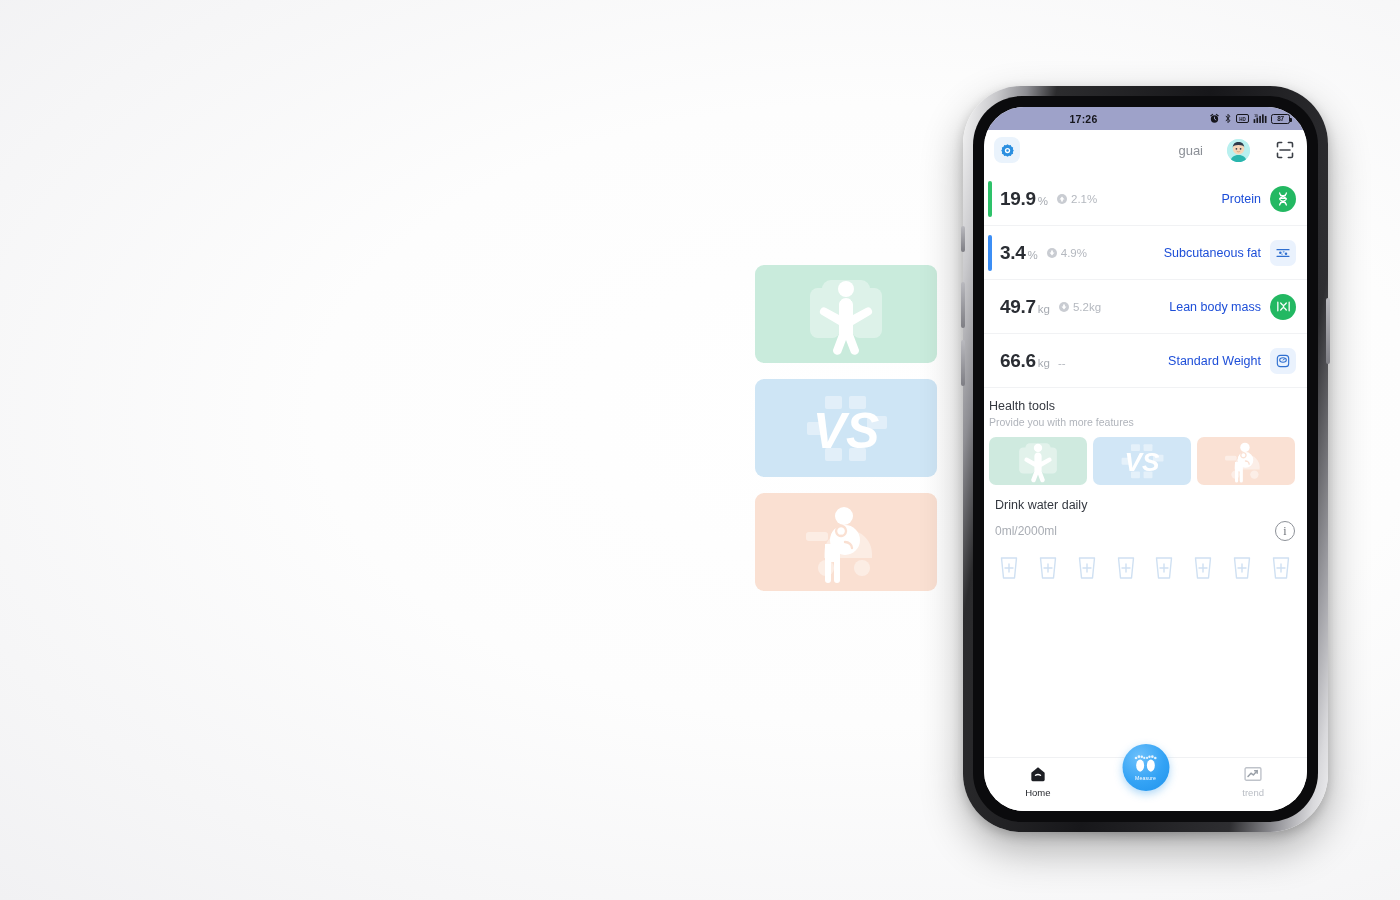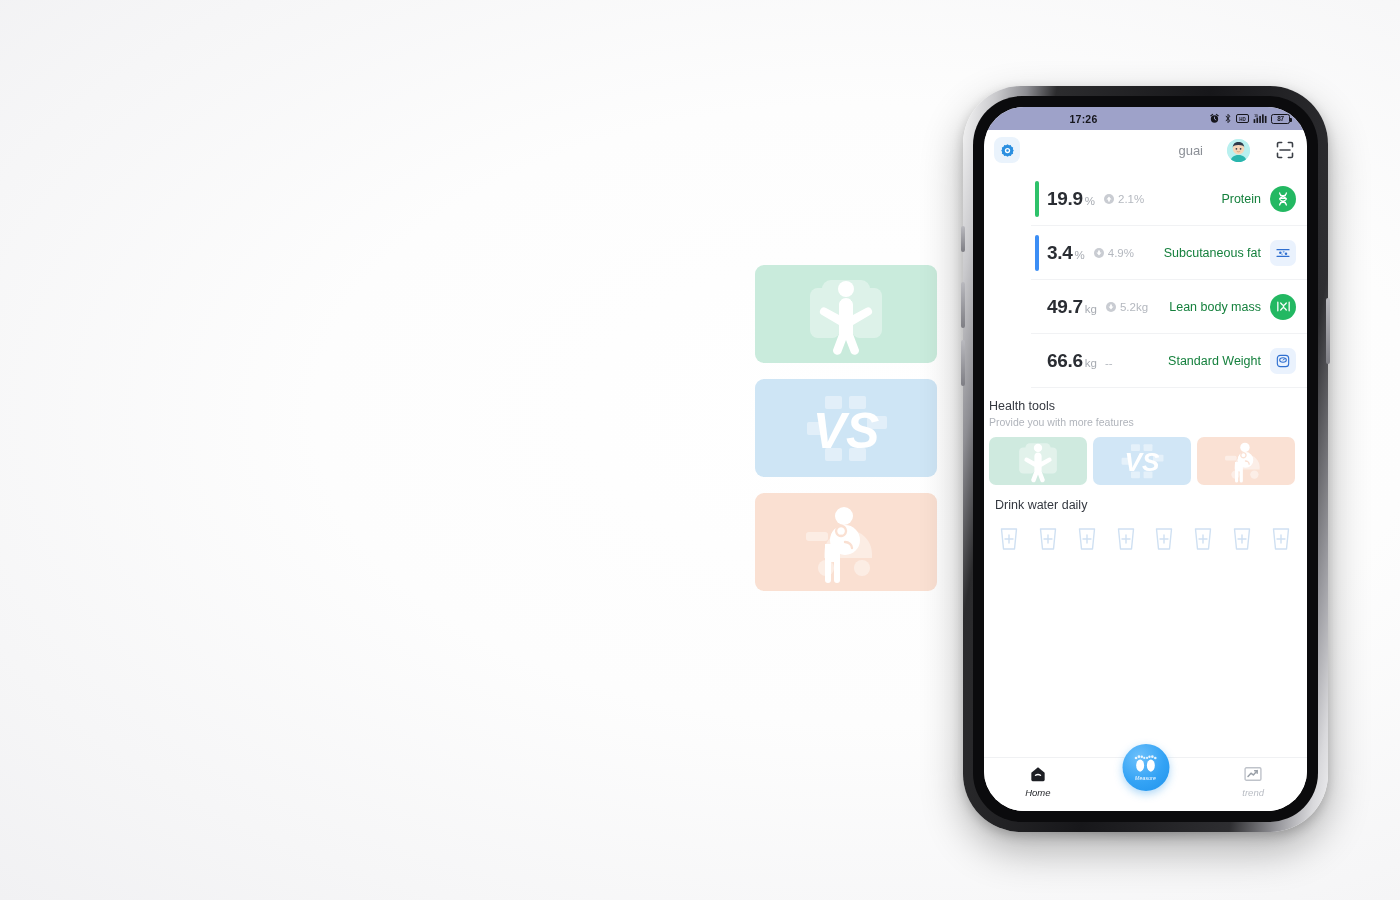--- a/index.html
+++ b/index.html
@@ -109,39 +109,39 @@
   .hdr-right { margin-left: auto; display: flex; align-items: center; gap: 24px; }
   .hdr-user { font-size: 13px; color: #8b8f96; }
   .avatar {
     width: 23px; height: 23px; border-radius: 50%;
     background: #b9f0ef; overflow: hidden; position: relative;
     display: block;
   }
   .scan-btn { width: 21px; height: 21px; display: flex; align-items: center; justify-content: center; }
 
   
-  .metrics { background: #fff; padding-top: 2px; margin-left: 47px; }
+  .metrics { background: #fff; padding-top: 2px; }
   .metric-row {
     position: relative;
     height: 54px;
     display: flex; align-items: center;
     padding: 0 11px 0 16px;
     border-bottom: 1px solid #f1f2f4;
   }
   .metric-bar {
     position: absolute; left: 4px; top: 9px;
     width: 3.6px; height: 36px; border-radius: 2px;
   }
   .metric-left { display: flex; align-items: baseline; gap: 4px; flex: 0 0 auto; }
   .m-value { font-size: 19px; font-weight: bold; color: #2a2d33; letter-spacing: -0.3px; }
   .m-unit  { font-size: 11.5px; color: #a7abb2; font-weight: normal; margin-left: -2px; }
   .m-delta { display: flex; align-items: center; gap: 3px; margin-left: 4px; }
   .m-delta-text { font-size: 11.5px; color: #b4b8bf; }
   .metric-right { margin-left: auto; display: flex; align-items: center; gap: 9px; }
-  .m-label { font-size: 12.5px; color: #15803d; }
+  .m-label { font-size: 12.5px; color: #1d4ed8; }
   .m-icon {
     width: 26px; height: 26px; border-radius: 50%;
     display: flex; align-items: center; justify-content: center; flex: 0 0 26px;
   }
   .m-icon.sq { border-radius: 7px; }
 
   
   .section { background: #fff; padding: 11px 12px 0 5px; }
   .sec-title { font-size: 12.5px; color: #343840; }
   .sec-sub   { font-size: 10.5px; color: #b0b4bb; margin-top: 3px; }
@@ -169,21 +169,21 @@
   .glasses { display: flex; justify-content: space-between; padding: 14px 3px 0 3px; }
   .glass { width: 22px; height: 26px; position: relative; }
 
   
   .spacer { flex: 1 1 auto; background: #fff; }
   .bottom-nav {
     flex: 0 0 54px; height: 54px;
     background: #fff;
     border-top: 1px solid #f0f1f3;
     display: flex; align-items: flex-start; justify-content: space-around;
-    padding-top: 6px; position: relative; font-style: italic;
+    padding-top: 6px; position: relative;
   }
   .nav-item { display: flex; flex-direction: column; align-items: center; gap: 3px; width: 70px; }
   .nav-label { font-size: 9.5px; }
   .nav-label.active { color: #27292e; }
   .nav-label.inactive { color: #b9bdc4; }
   .measure-btn {
     position: absolute; left: 50%; transform: translateX(-50%);
     top: -14px;
     width: 47px; height: 47px; border-radius: 50%;
     background: radial-gradient(circle at 35% 28%, #6cc0fb 0%, #34a3f5 55%, #1f92ec 100%);
@@ -472,20 +472,24 @@
               <circle cx="59" cy="40" r="15"></circle>
               <path d="M55 36 a5 5 0 1 1 0.1 0 M59 42 c4 0 7 3 7 6" stroke="#fae1d4" stroke-width="2.6" fill="none" stroke-linecap="round"></path>
             </g>
           </svg>
         </div>
       </div>
     </div>
 
     <div class="water">
       <div class="water-title">Drink water daily</div>
+      <div class="water-row">
+        <span class="water-amt">0ml/2000ml</span>
+        <span class="info-btn">i</span>
+      </div>
       <div class="glasses">
         <span class="glass">
           <svg width="22" height="26" viewBox="0 0 22 26">
             <path d="M3.5 3h15l-2 20h-11z" fill="none" stroke="#cfe0f2" stroke-width="1.4" stroke-linejoin="round"></path>
             <path d="M11 9v8M7 13h8" stroke="#cfe0f2" stroke-width="1.4" stroke-linecap="round"></path>
           </svg>
         </span>
         <span class="glass">
           <svg width="22" height="26" viewBox="0 0 22 26">
             <path d="M3.5 3h15l-2 20h-11z" fill="none" stroke="#cfe0f2" stroke-width="1.4" stroke-linejoin="round"></path>

